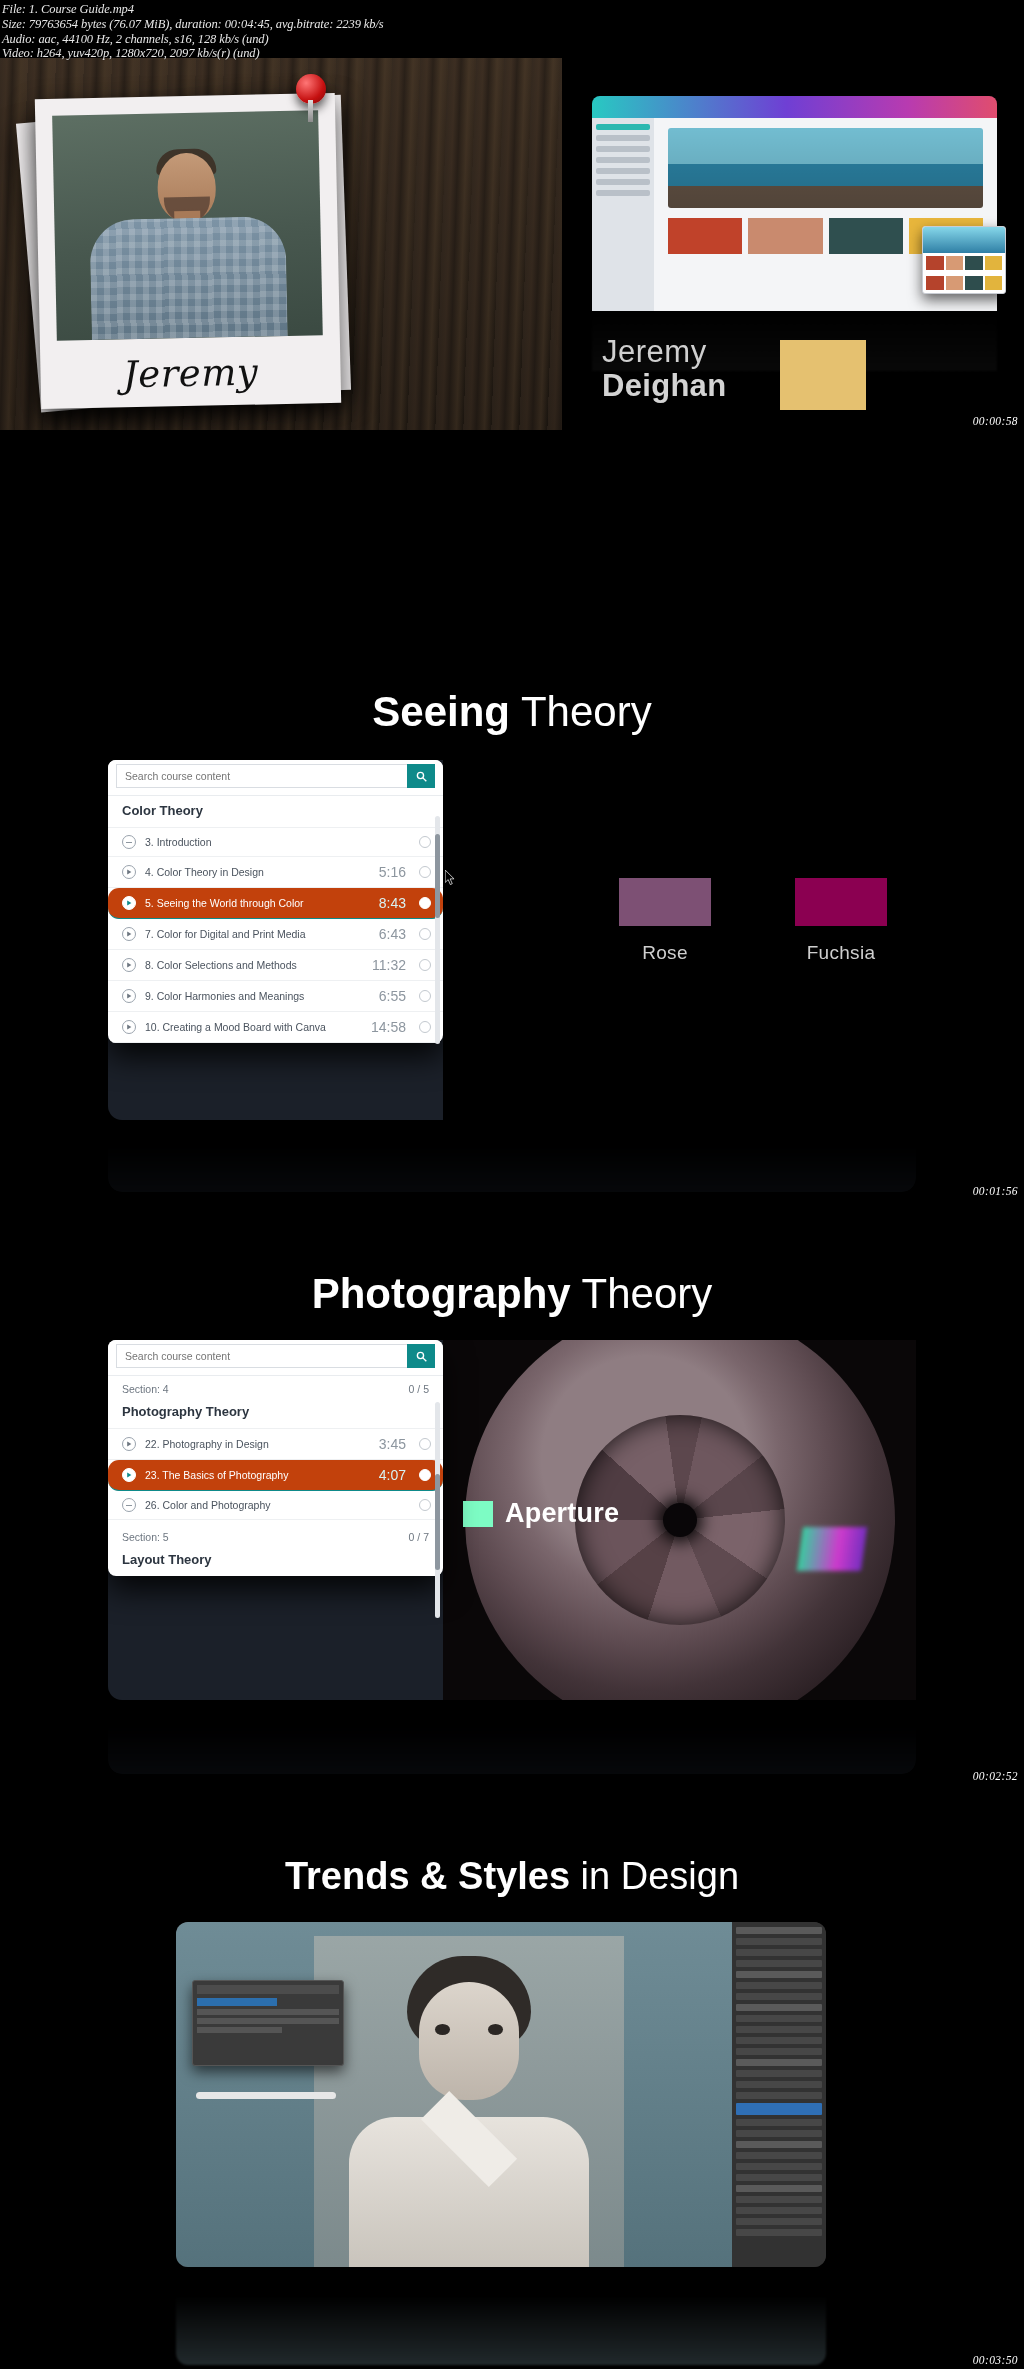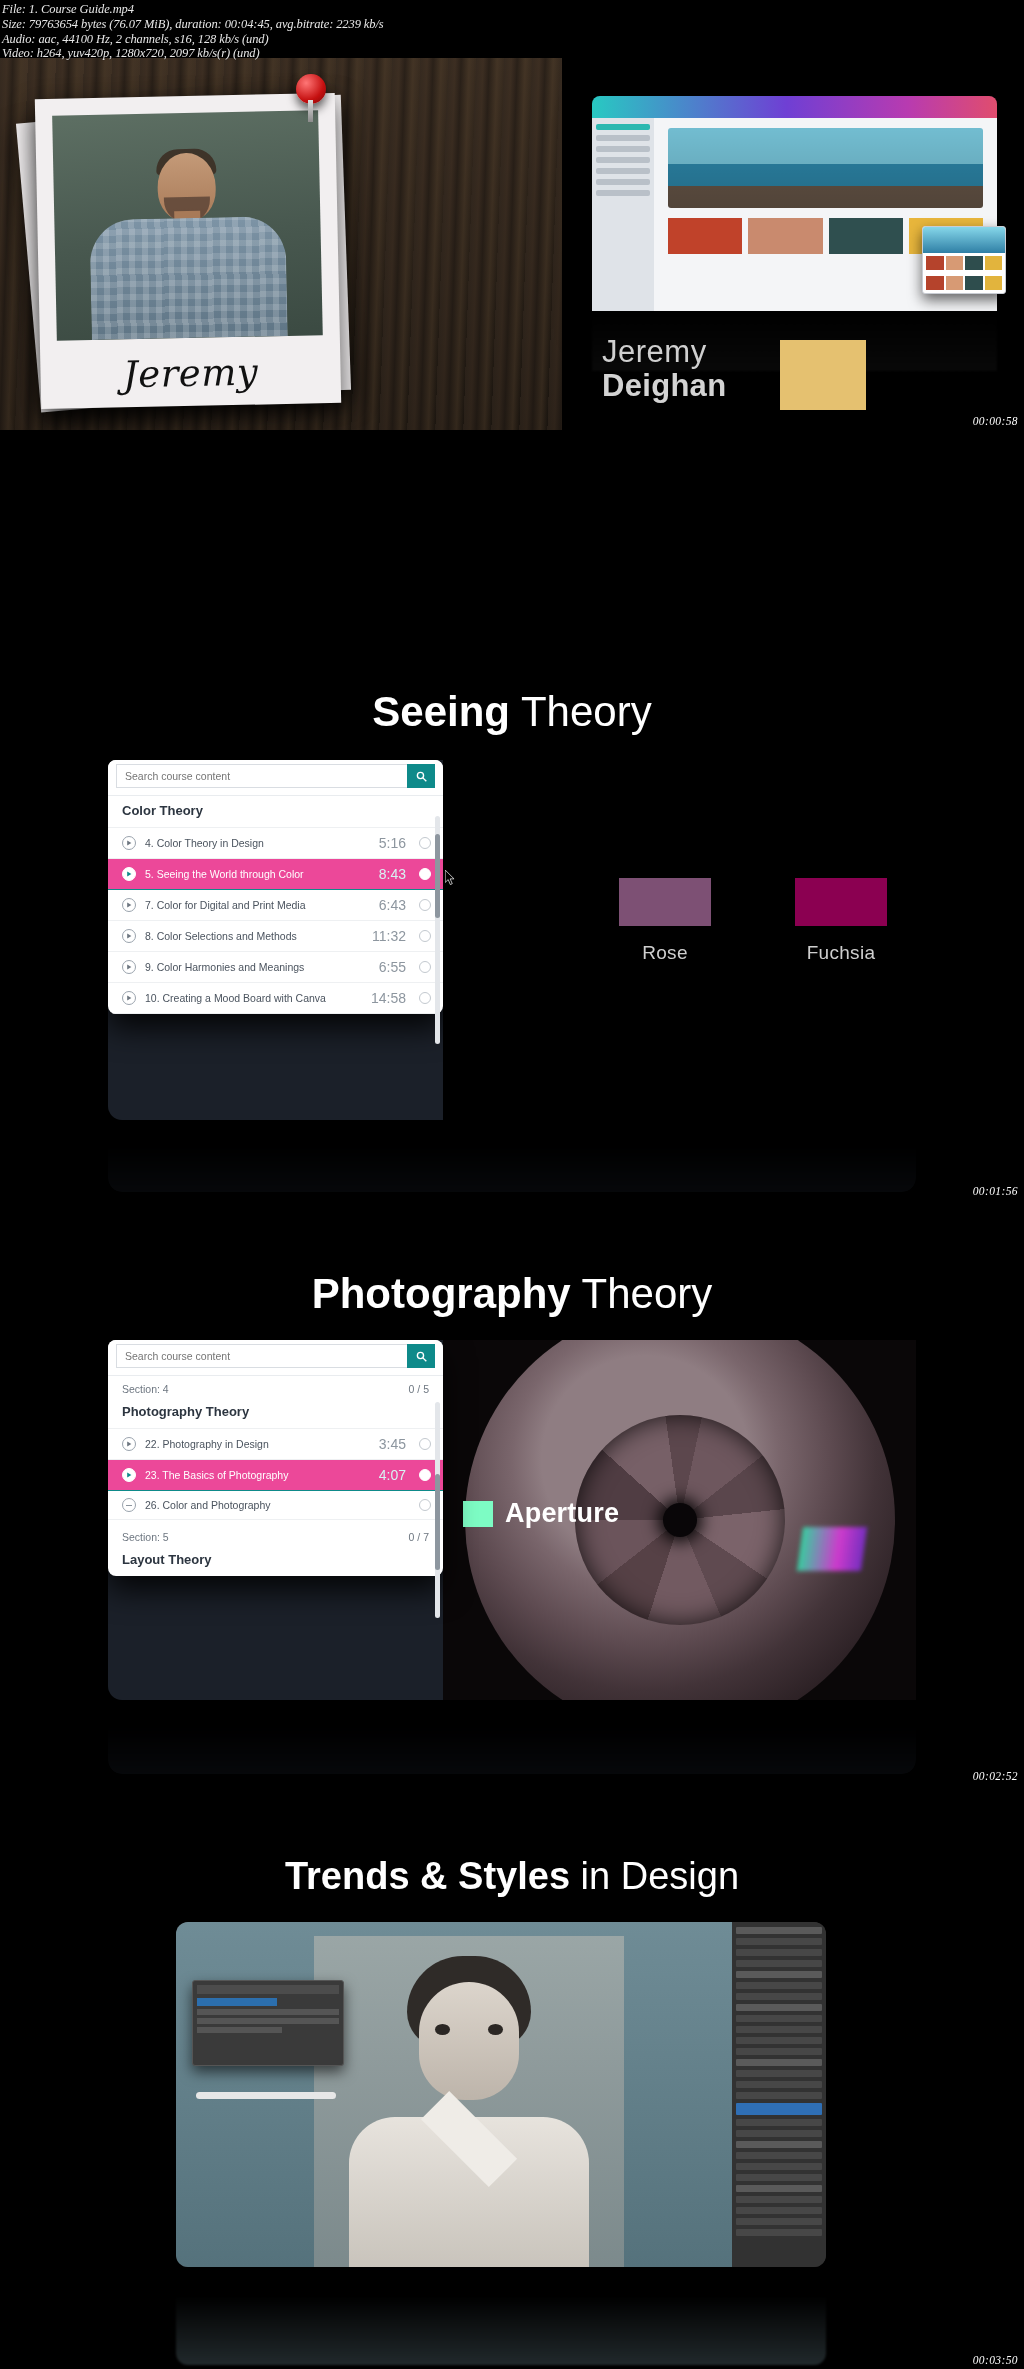--- a/index.html
+++ b/index.html
@@ -201,21 +201,21 @@
     display:flex; align-items:center; justify-content:center; flex: 0 0 14px;
   }
   .row .ic svg { width: 6px; height: 6px; }
   .row .ic .dash { width: 6px; height: 1px; background: #8d969f; display:block; }
   .row .tt { flex: 1; white-space: nowrap; overflow: hidden; }
   .row .dur { color: #8d969f; font-size: 14px; margin-right: 4px; }
   .row .chk {
     width: 12px; height: 12px; border-radius: 50%;
     border: 1px solid #c3c9cf; flex: 0 0 12px;
   }
-  .row.active { background: #ec4899; color: #fff; border-bottom-color: #0e8a8a; }
+  .row.active { background: #c2410c; color: #fff; border-bottom-color: #0e8a8a; border-radius: 11px; }
   .row.active .dur { color: #d8f3f3; }
   .row.active .ic { border-color: #fff; background: #fff; }
   .row.active .ic svg { fill: #0e8a8a; }
   .row.active .chk { background: #fff; border-color: #fff; }
   .scrollbar {
     position: absolute; right: 3px; width: 5px; border-radius: 3px; background: #e3e6ea;
   }
   .scrollthumb { position: absolute; width: 5px; border-radius: 3px; background: #8d969f; }
   .cursor-arrow { position: absolute; width: 0; height: 0; z-index: 12; }
   .cursor-arrow svg { width: 11px; height: 16px; }
@@ -443,20 +443,28 @@
                 <circle cx="6.5" cy="6.5" r="4.5"></circle>
                   <path d="M10 10 L15 15"></path>
               </svg>
             </div>
           </div>
           <div class="panel-sep"></div>
           <div class="group-title">Color Theory</div>
           <div class="list">
               <div class="row">
                 <div class="ic">
+                  <span class="dash"></span>
+                </div>
+                <div class="tt">3. Introduction</div>
+                <div class="dur"></div>
+                <div class="chk"></div>
+              </div>
+              <div class="row">
+                <div class="ic">
                   <svg viewBox="0 0 10 10" fill="#6d7680">
                     <path d="M2 1 L9 5 L2 9 Z"></path>
                   </svg>
                 </div>
                 <div class="tt">4. Color Theory in Design</div>
                 <div class="dur">5:16</div>
                 <div class="chk"></div>
               </div>
               <div class="row active">
                 <div class="ic">

